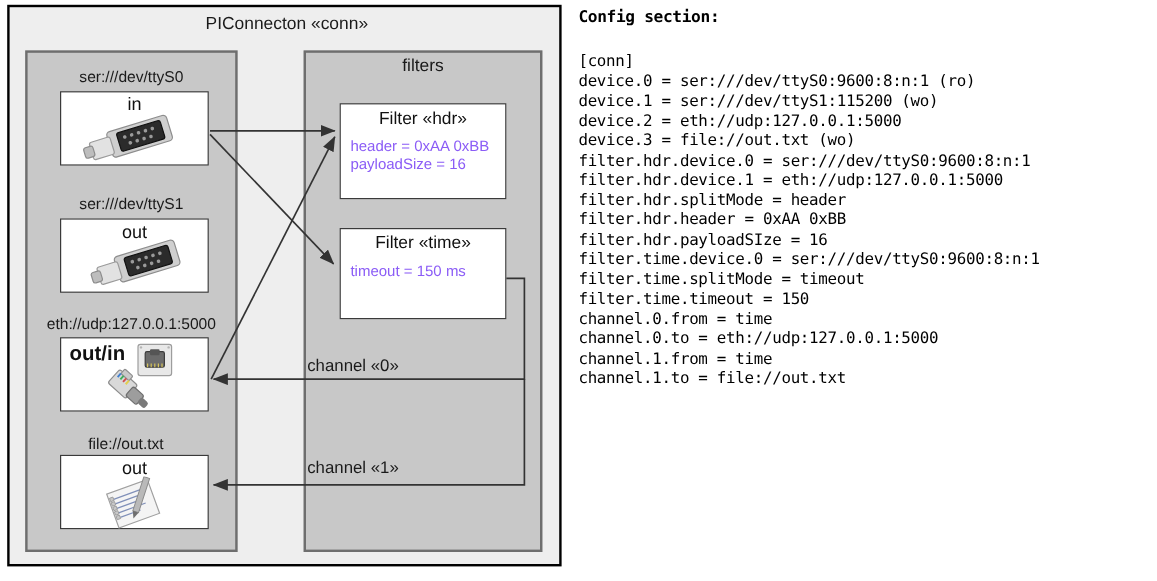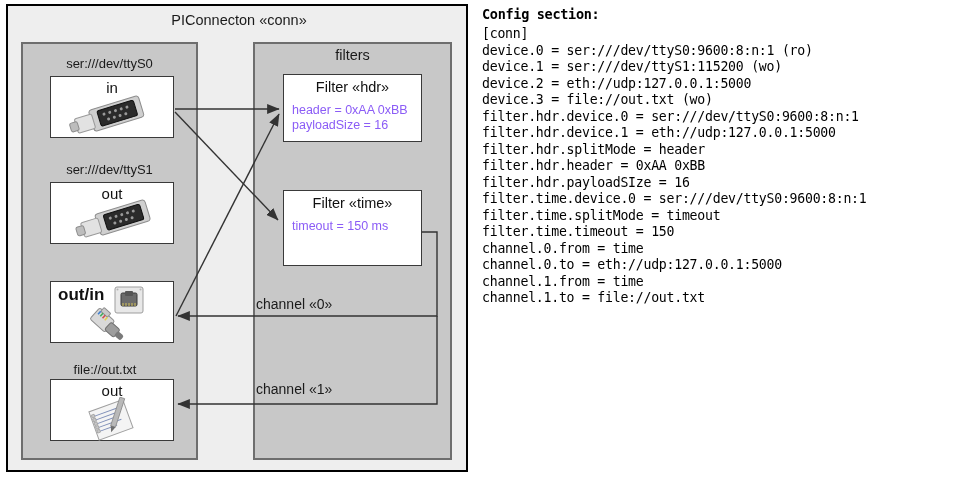--- a/index.html
+++ b/index.html
@@ -165,21 +165,21 @@
     margin: 0 0 2px 0;
     letter-spacing: -0.3px;
   }
 
   #config-body {
     font-family: "DejaVu Sans Mono", monospace;
     font-size: 13.2px;
     color: #000000;
     white-space: pre;
     line-height: 16.5px;
-    margin-top: 4px;
+    margin-top: 22px;
     letter-spacing: -0.25px;
   }
 
   svg.overlay {
     position: absolute;
     left: 0;
     top: 0;
     width: 466px;
     height: 474px;
     pointer-events: none;
@@ -241,20 +241,21 @@
             <circle cx="51" cy="26" r="1.5"></circle>
               <circle cx="57" cy="26" r="1.5"></circle>
           </g>
           <rect x="6" y="16" width="18" height="15" rx="2" fill="#e2e2e2" stroke="#9a9a9a" stroke-width="1"></rect>
           <rect x="0" y="19" width="8" height="9" rx="2" fill="#bdbdbd" stroke="#8d8d8d" stroke-width="1"></rect>
         </g>
       </svg>
     </span>
   </div>
 
+  <div class="device-label" style="left:15px; top:258px; width:177px;">eth://udp:127.0.0.1:5000</div>
   <div class="device-card" style="left:44px; top:277px; width:124px; height:62px;font-weight:bold;">
     <div class="device-card-title left-title">out/in</div>
     <span class="icon-holder" style="left:62px; top:3px;">
       <svg width="32" height="30" viewBox="0 0 32 30">
         <rect x="2" y="2" width="28" height="26" rx="2" fill="#e8e8e8" stroke="#9d9d9d" stroke-width="1"></rect>
         <rect x="8" y="8" width="16" height="13" rx="1.5" fill="#6b6b6b" stroke="#3c3c3c" stroke-width="1"></rect>
         <rect x="12" y="6" width="8" height="5" rx="1" fill="#555"></rect>
         <g stroke="#d6c45a" stroke-width="1">
           <line x1="10" y1="18" x2="10" y2="21"></line>
             <line x1="13" y1="18" x2="13" y2="21"></line>
@@ -310,21 +311,21 @@
             <polygon points="30,30 35,30 32.5,36" fill="#6e6e6e"></polygon>
           </g>
         </g>
       </svg>
     </span>
   </div>
 
   <div class="group-box" id="filters-group"></div>
   <div class="group-title" style="position:absolute; left:247px; top:43px; width:199px;">filters</div>
 
-  <div class="filter-card" style="left:277px; top:70px; width:139px; height:68px;">
+  <div class="filter-card" style="left:277px; top:82px; width:139px; height:80px;">
     <div class="filter-card-title">Filter «hdr»</div>
     <div class="filter-card-body">
       <div>header = 0xAA 0xBB</div>
       <div>payloadSize = 16</div>
     </div>
   </div>
 
   <div class="filter-card" style="left:277px; top:186px; width:139px; height:76px;">
     <div class="filter-card-title">Filter «time»</div>
     <div class="filter-card-body">

